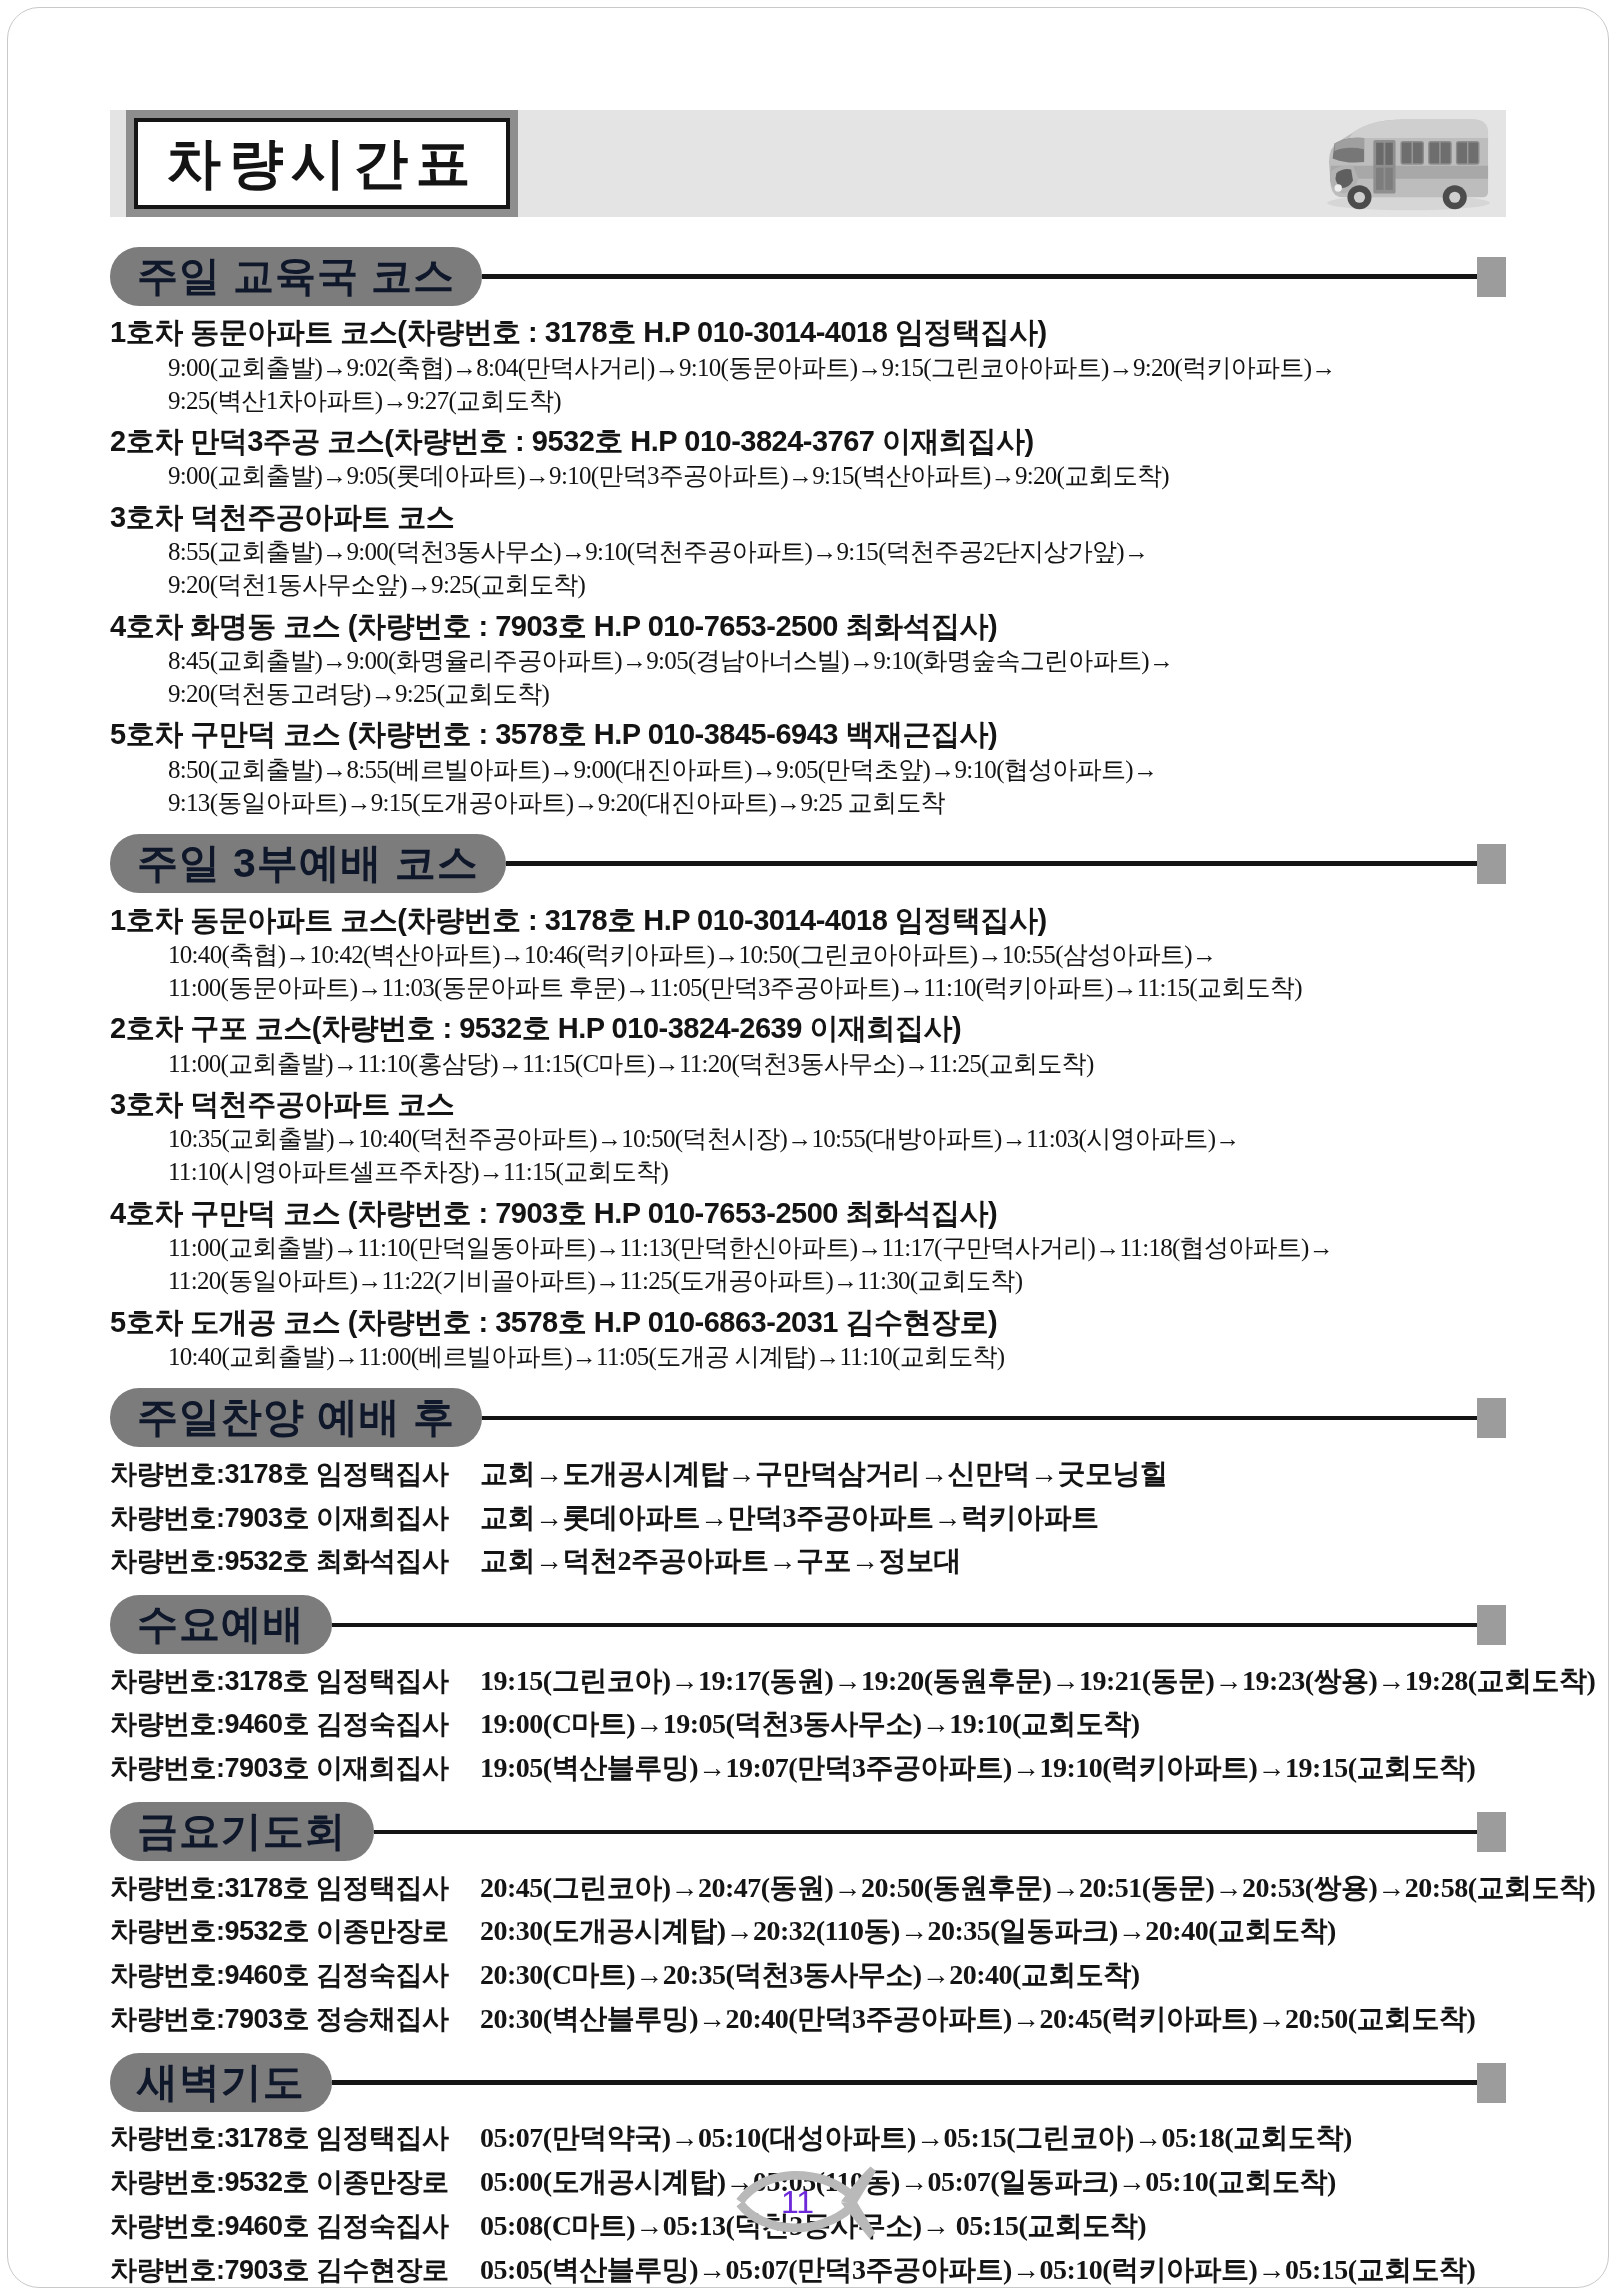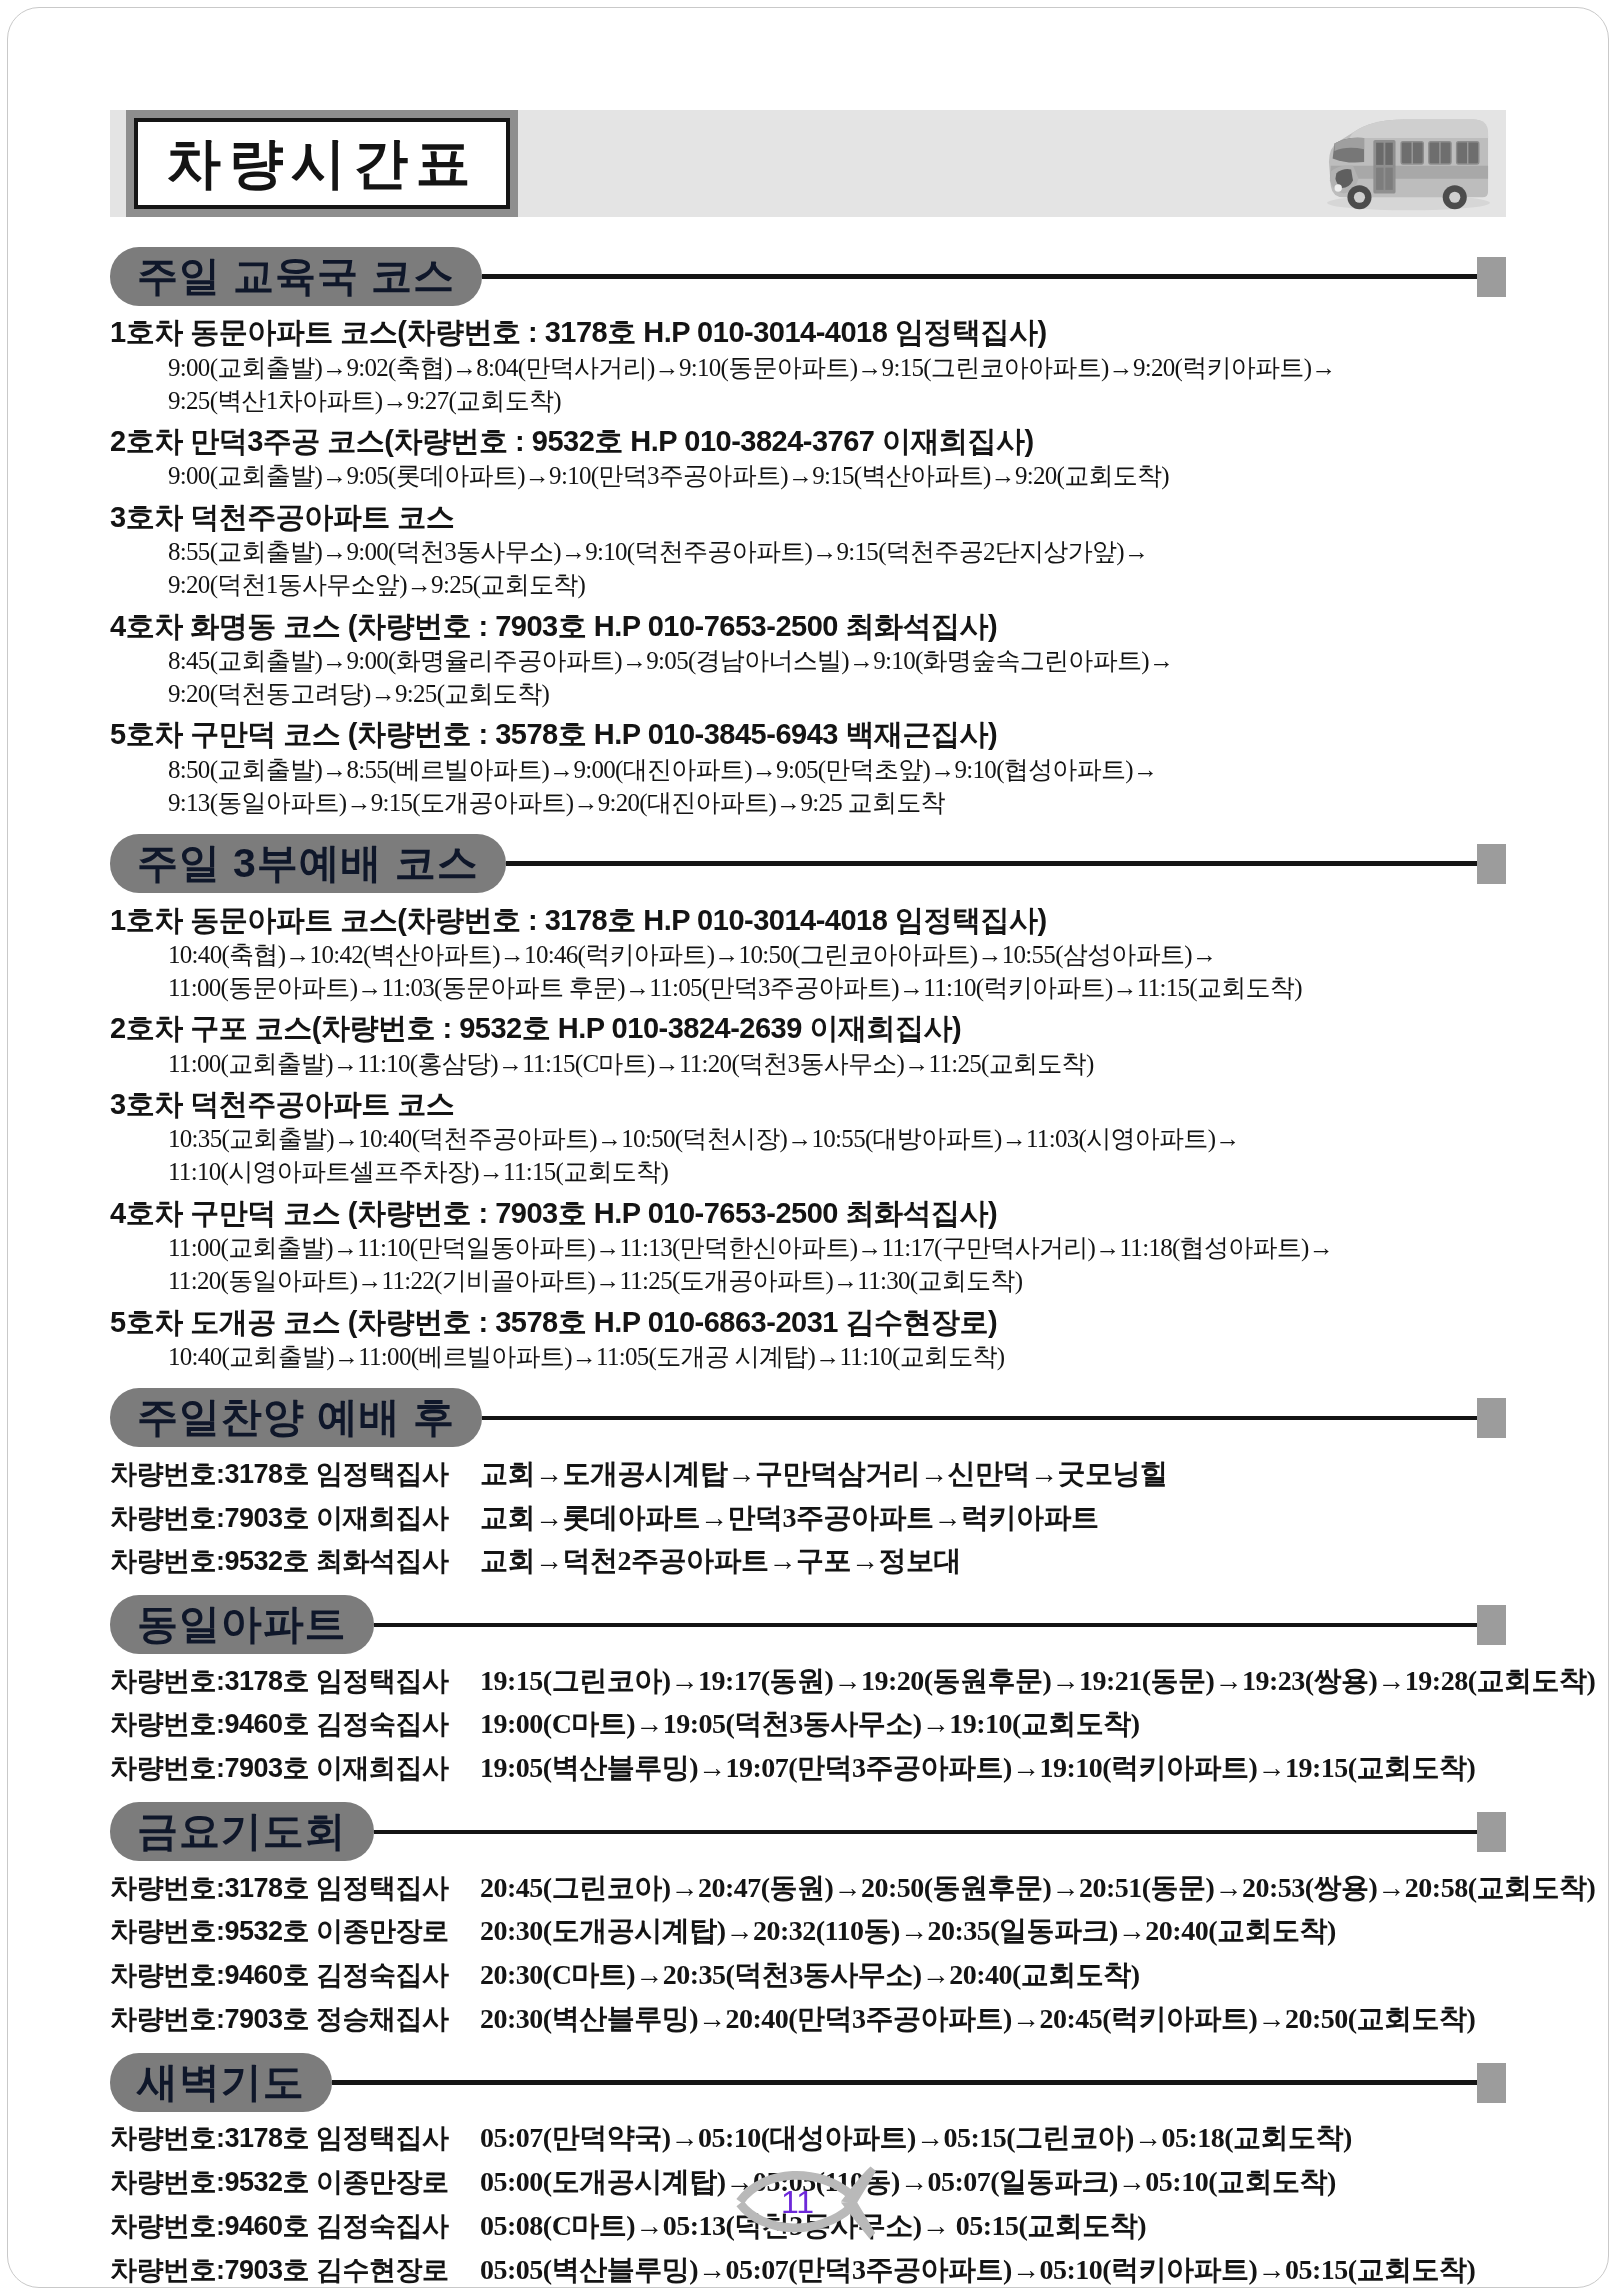--- a/index.html
+++ b/index.html
@@ -226,21 +226,21 @@
 
   <div class="vrow">
     <div class="vlabel">차량번호:9532호 최화석집사</div>
     <div class="vroute">교회→덕천2주공아파트→구포→정보대</div>
   </div>
 </div>
   </div>
 
   <div class="section">
     <div class="section-head">
-      <div class="pill">동일아파트</div>
+      <div class="pill">수요예배</div>
       <div class="rule"></div>
       <div class="endcap"></div>
     </div>
     <div class="section-body">
   <div class="vrow">
     <div class="vlabel">차량번호:3178호 임정택집사</div>
     <div class="vroute">19:15(그린코아)→19:17(동원)→19:20(동원후문)→19:21(동문)→19:23(쌍용)→19:28(교회도착)</div>
   </div>
 
   <div class="vrow">

